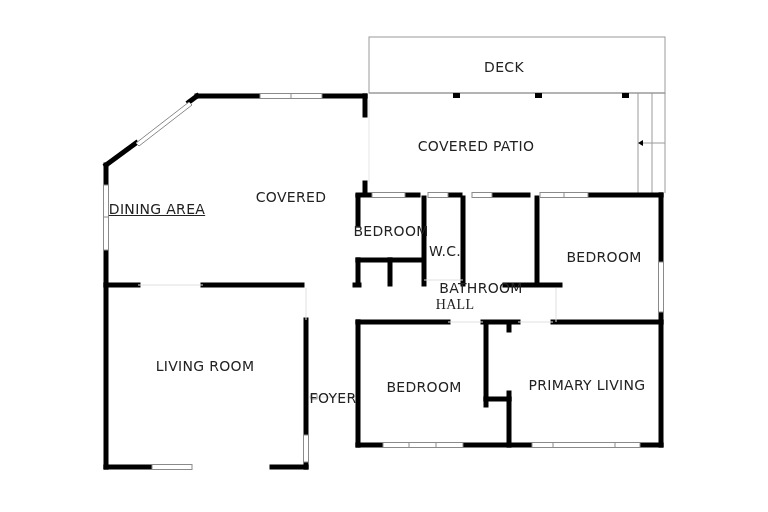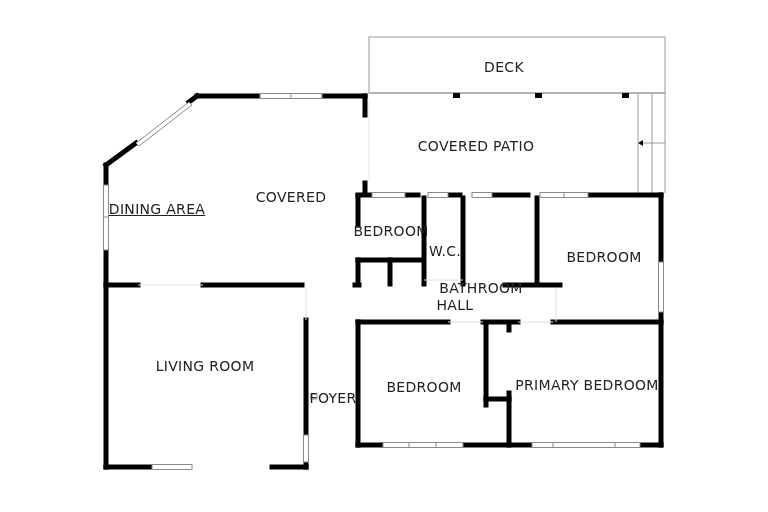--- a/index.html
+++ b/index.html
@@ -134,18 +134,18 @@
 
 <div>
   <div class="label" style="left:504px;top:67px;">DECK</div>
   <div class="label" style="left:476px;top:146px;">COVERED PATIO</div>
   <div class="label" style="left:157px;top:209px;text-decoration:underline;">DINING AREA</div>
   <div class="label" style="left:291px;top:197px;">COVERED</div>
   <div class="label" style="left:391px;top:231px;">BEDROOM</div>
   <div class="label" style="left:445px;top:251px;">W.C.</div>
   <div class="label" style="left:481px;top:240px;margin-top:48px;">BATHROOM</div>
   <div class="label" style="left:604px;top:257px;">BEDROOM</div>
-  <div class="label" style="left:455px;top:305px;">HALL</div>
+  <div class="label" style="left:455px;top:305px;font-family:Liberation Serif, serif;">HALL</div>
   <div class="label" style="left:333px;top:355px;margin-top:43px;">FOYER</div>
   <div class="label" style="left:205px;top:366px;">LIVING ROOM</div>
   <div class="label" style="left:424px;top:387px;">BEDROOM</div>
-  <div class="label" style="left:587px;top:385px;">PRIMARY BEDROOM</div>
+  <div class="label" style="left:587px;top:385px;">PRIMARY LIVING</div>
 </div>
 
 </body></html>

